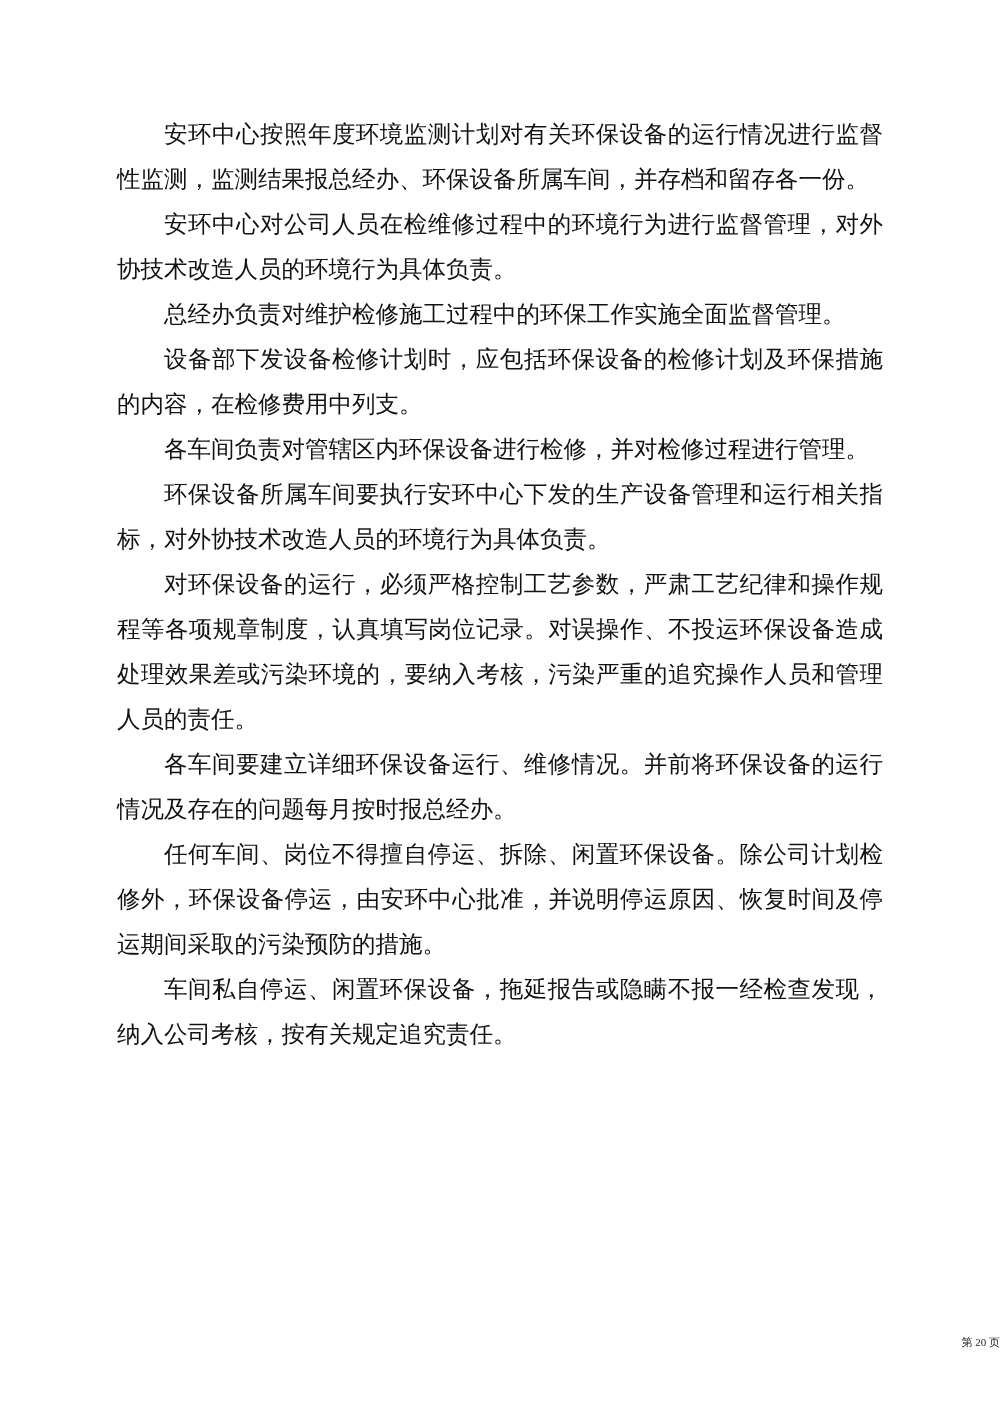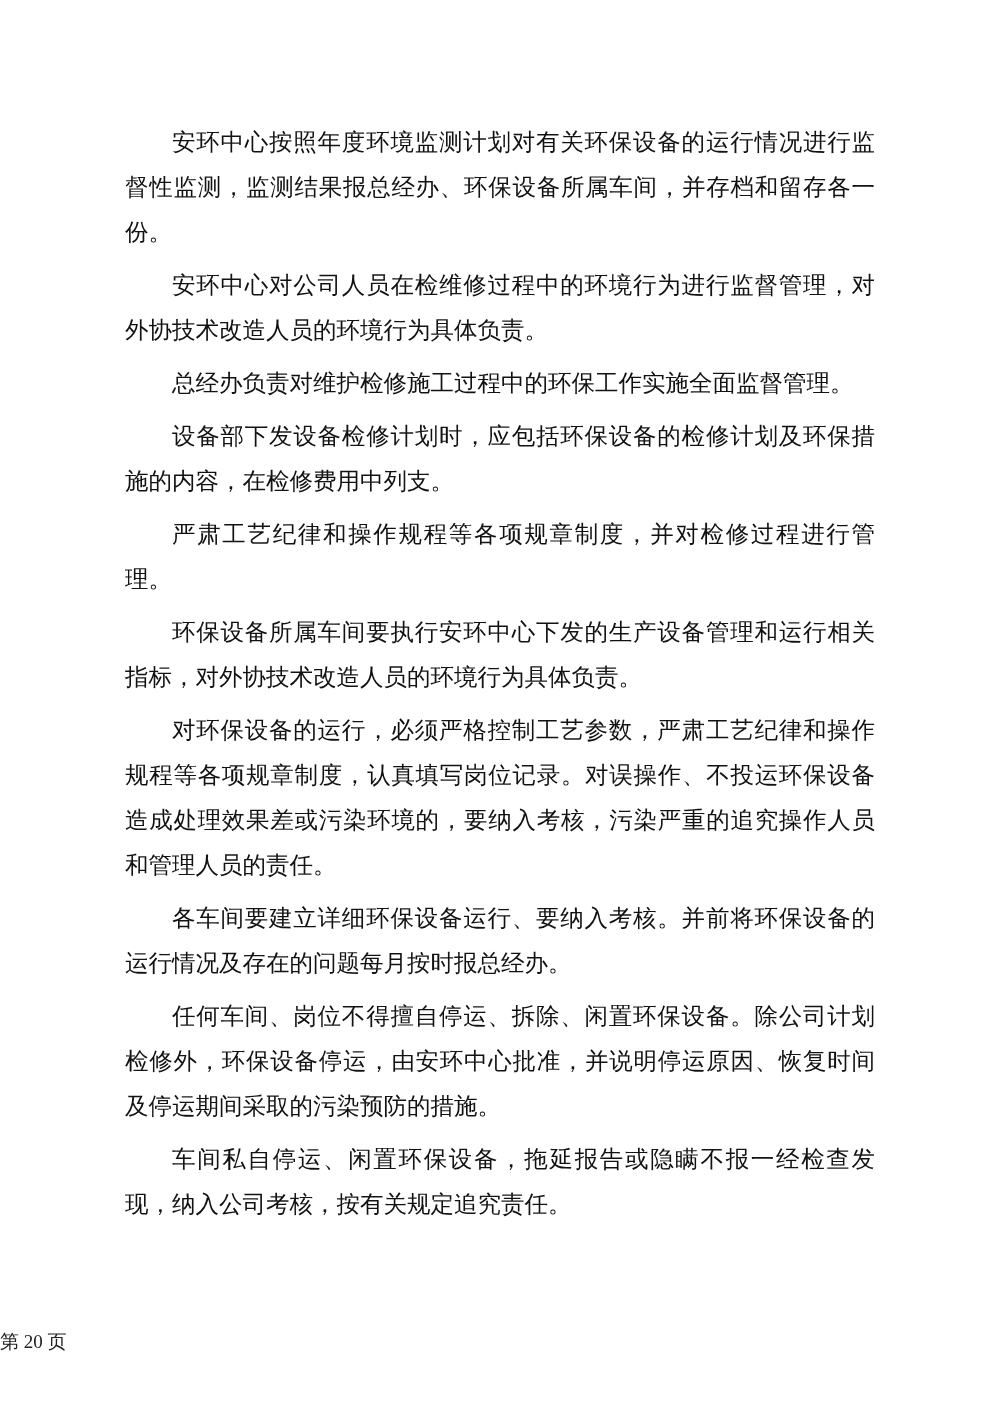--- a/index.html
+++ b/index.html
@@ -23,53 +23,53 @@
     height: 1415px;
     background: #ffffff;
   }
   .content {
     position: absolute;
     left: 117px;
     top: 112px;
     width: 766px;
   }
   .content p {
-    margin: 8px;
+    margin: 0;
     padding: 0;
     font-size: 23.5px;
     line-height: 45px;
     text-align: justify;
     text-justify: inter-character;
     text-indent: 2em;
     letter-spacing: 0;
     word-break: normal;
   }
   .footer {
     position: absolute;
     left: 0;
     top: 1329px;
     width: 1000px;
-    text-align: left;
-    font-size: 19px;
+    text-align: right;
+    font-size: 11px;
     line-height: 26px;
     color: #222222;
   }
 </style>
 </head>
 <body>
 
 <div class="page">
   <div class="content">
     <p>安环中心按照年度环境监测计划对有关环保设备的运行情况进行监督性监测，监测结果报总经办、环保设备所属车间，并存档和留存各一份。</p>
     <p>安环中心对公司人员在检维修过程中的环境行为进行监督管理，对外协技术改造人员的环境行为具体负责。</p>
     <p>总经办负责对维护检修施工过程中的环保工作实施全面监督管理。</p>
     <p>设备部下发设备检修计划时，应包括环保设备的检修计划及环保措施的内容，在检修费用中列支。</p>
-    <p>严肃工艺纪律和操作规程等各项规章制度，并对检修过程进行管理。</p>
+    <p>各车间负责对管辖区内环保设备进行检修，并对检修过程进行管理。</p>
     <p>环保设备所属车间要执行安环中心下发的生产设备管理和运行相关指标，对外协技术改造人员的环境行为具体负责。</p>
     <p>对环保设备的运行，必须严格控制工艺参数，严肃工艺纪律和操作规程等各项规章制度，认真填写岗位记录。对误操作、不投运环保设备造成处理效果差或污染环境的，要纳入考核，污染严重的追究操作人员和管理人员的责任。</p>
-    <p>各车间要建立详细环保设备运行、要纳入考核。并前将环保设备的运行情况及存在的问题每月按时报总经办。</p>
+    <p>各车间要建立详细环保设备运行、维修情况。并前将环保设备的运行情况及存在的问题每月按时报总经办。</p>
     <p>任何车间、岗位不得擅自停运、拆除、闲置环保设备。除公司计划检修外，环保设备停运，由安环中心批准，并说明停运原因、恢复时间及停运期间采取的污染预防的措施。</p>
     <p>车间私自停运、闲置环保设备，拖延报告或隐瞒不报一经检查发现，纳入公司考核，按有关规定追究责任。</p>
   </div>
   <div class="footer">
     <span>第 20 页</span>
   </div>
 </div>
 
 </body></html>

